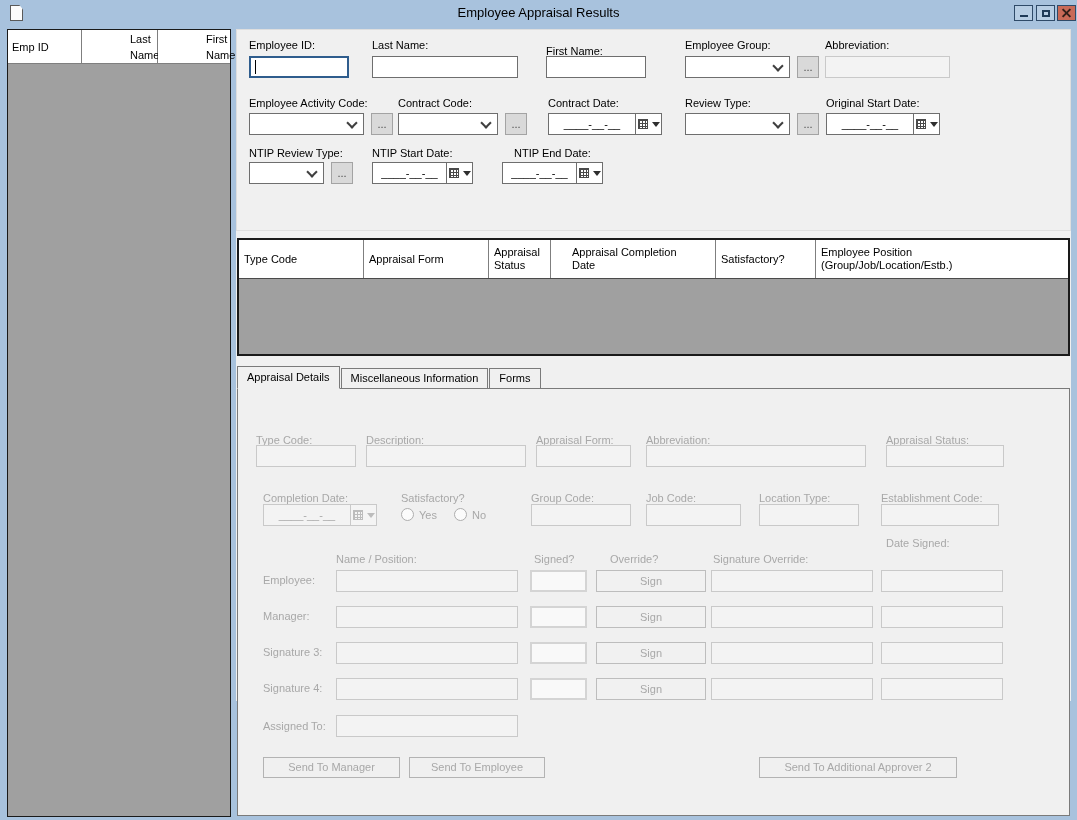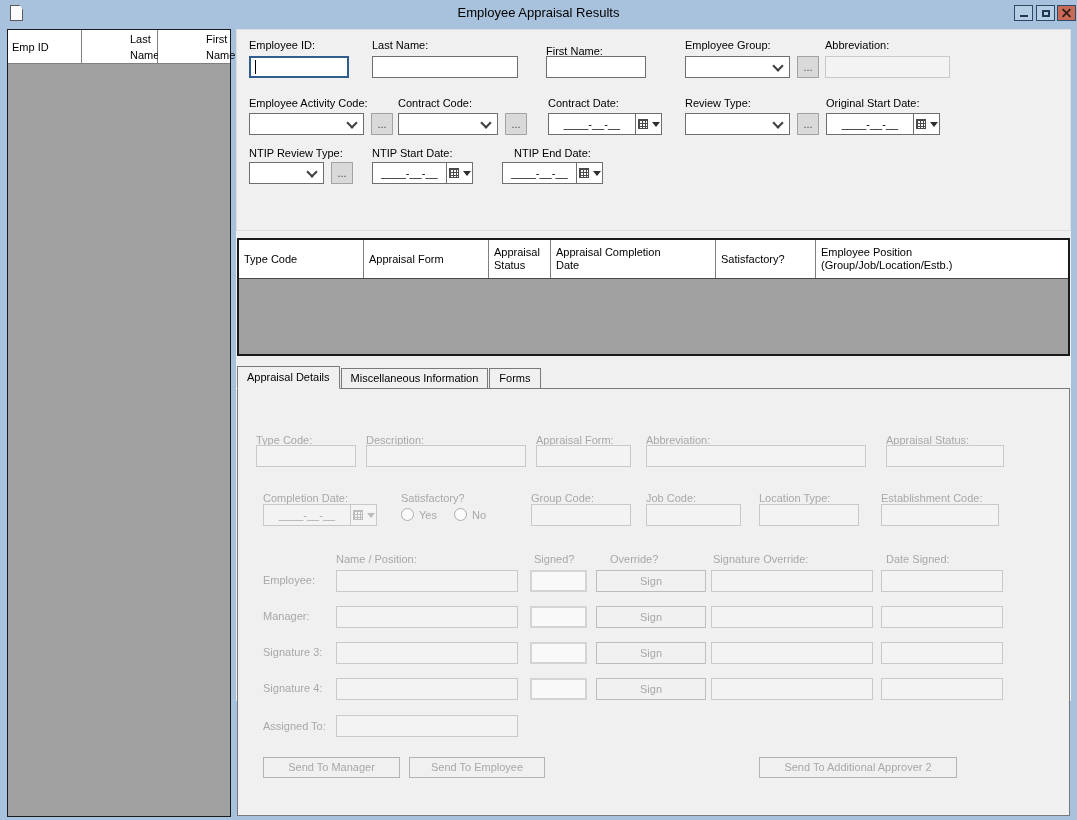--- a/index.html
+++ b/index.html
@@ -194,21 +194,21 @@
     <div class="appr-head">
       <div class="hcell" style="width:125px;">
           <span>Type Code</span>
         </div>
       <div class="hcell" style="width:125px;">
           <span>Appraisal Form</span>
         </div>
       <div class="hcell" style="width:62px;">
           <span style="display:inline-block;width:50px;">Appraisal Status</span>
         </div>
-      <div class="hcell" style="width:165px;">
+      <div class="hcell" style="width:165px;justify-content:center;">
           <span style="display:inline-block;width:122px;">Appraisal Completion Date</span>
         </div>
       <div class="hcell" style="width:100px;">
           <span>Satisfactory?</span>
         </div>
       <div class="hcell">
           <span style="display:inline-block;width:150px;">Employee Position (Group/Job/Location/Estb.)</span>
         </div>
     </div>
     <div></div>
@@ -250,21 +250,21 @@
     <div class="lb dlb" style="left:234px;top:120px;">No</div>
     <input class="inp dinp" disabled="" style="left: 293px; top: 115px; width: 100px;">
     <input class="inp dinp" disabled="" style="left: 408px; top: 115px; width: 95px;">
     <input class="inp dinp" disabled="" style="left: 521px; top: 115px; width: 100px;">
     <input class="inp dinp" disabled="" style="left: 643px; top: 115px; width: 118px;">
 
     <div class="lb dlb" style="left:98px;top:164px;">Name / Position:</div>
     <div class="lb dlb" style="left:296px;top:164px;">Signed?</div>
     <div class="lb dlb" style="left:372px;top:164px;">Override?</div>
     <div class="lb dlb" style="left:475px;top:164px;">Signature Override:</div>
-    <div class="lb dlb" style="left:648px;top:164px;">Date Signed:</div>
+    <div class="lb dlb" style="left:648px;top:148px;">Date Signed:</div>
 
     <div class="lb dlb" style="left:25px;top:185px;">Employee:</div>
     <input class="inp dinp" disabled="" style="left: 98px; top: 181px; width: 182px;">
     <div class="sbox" style="left:292px;top:181px;width:57px;"></div>
     <button class="signbtn" disabled="" style="left:358px;top:181px;width:110px;">Sign</button>
     <input class="inp dinp" disabled="" style="left: 473px; top: 181px; width: 162px;">
     <input class="inp dinp" disabled="" style="left: 643px; top: 181px; width: 122px;">
 
     <div class="lb dlb" style="left:25px;top:221px;">Manager:</div>
     <input class="inp dinp" disabled="" style="left: 98px; top: 217px; width: 182px;">

